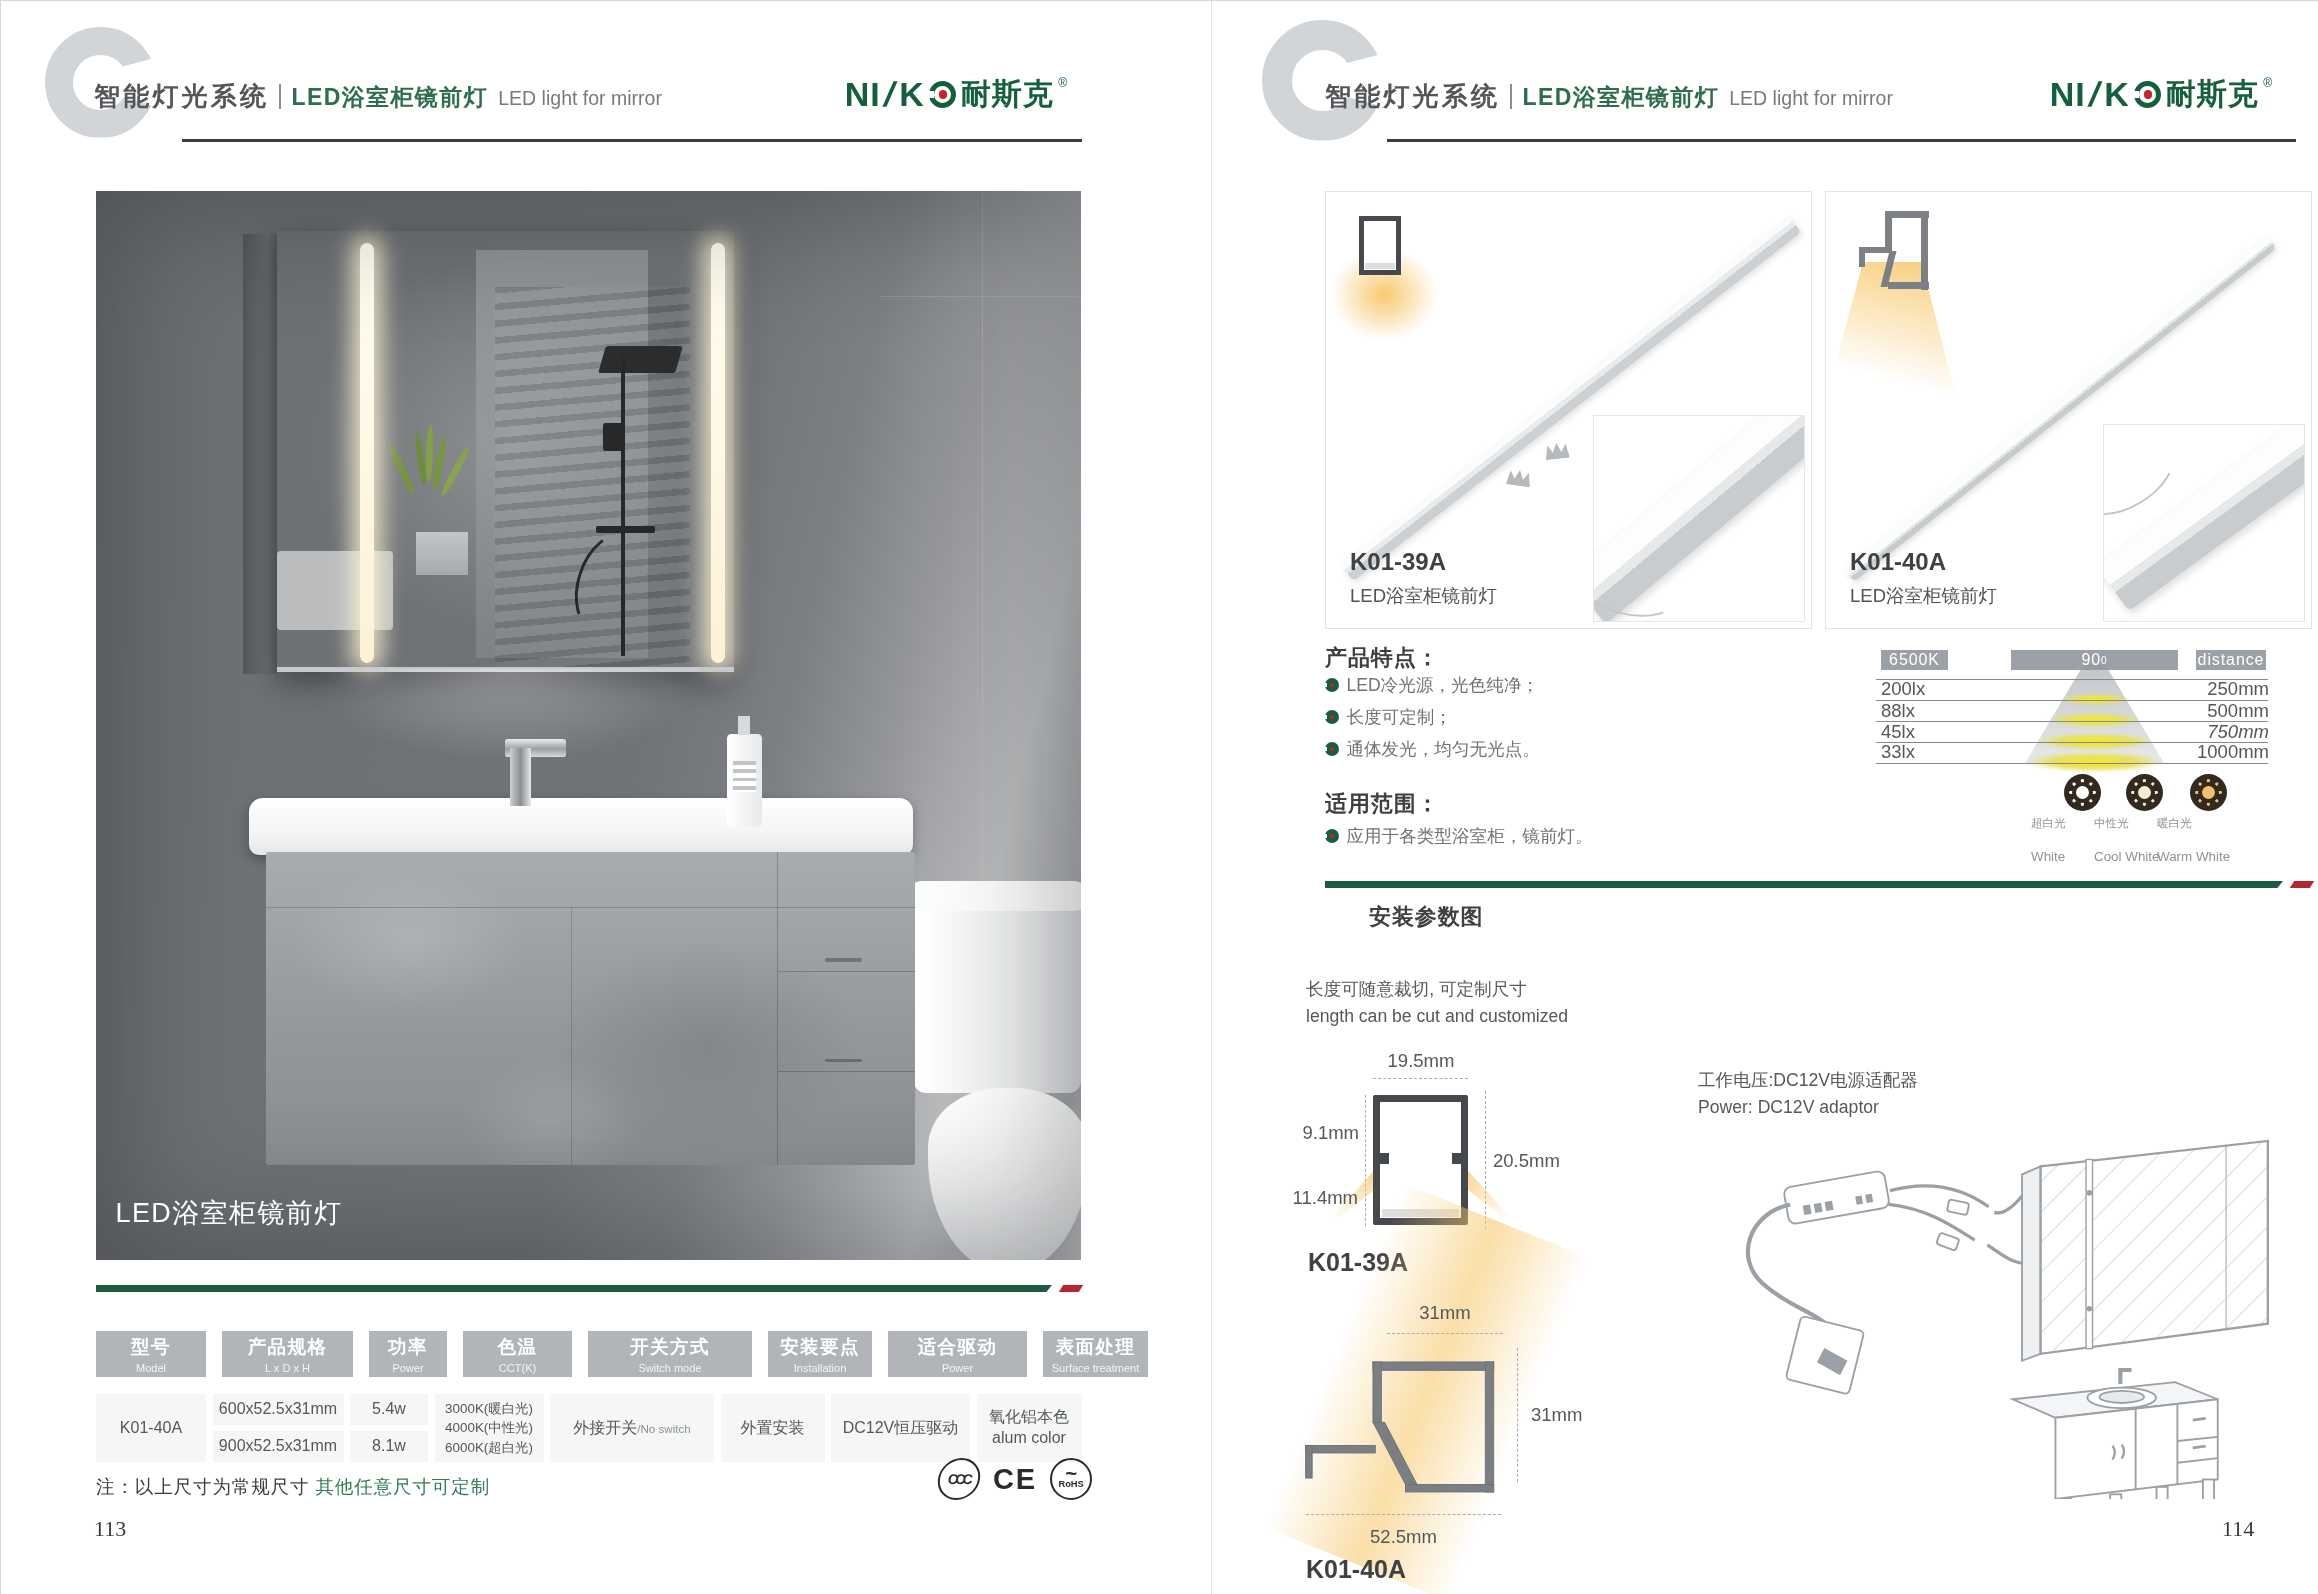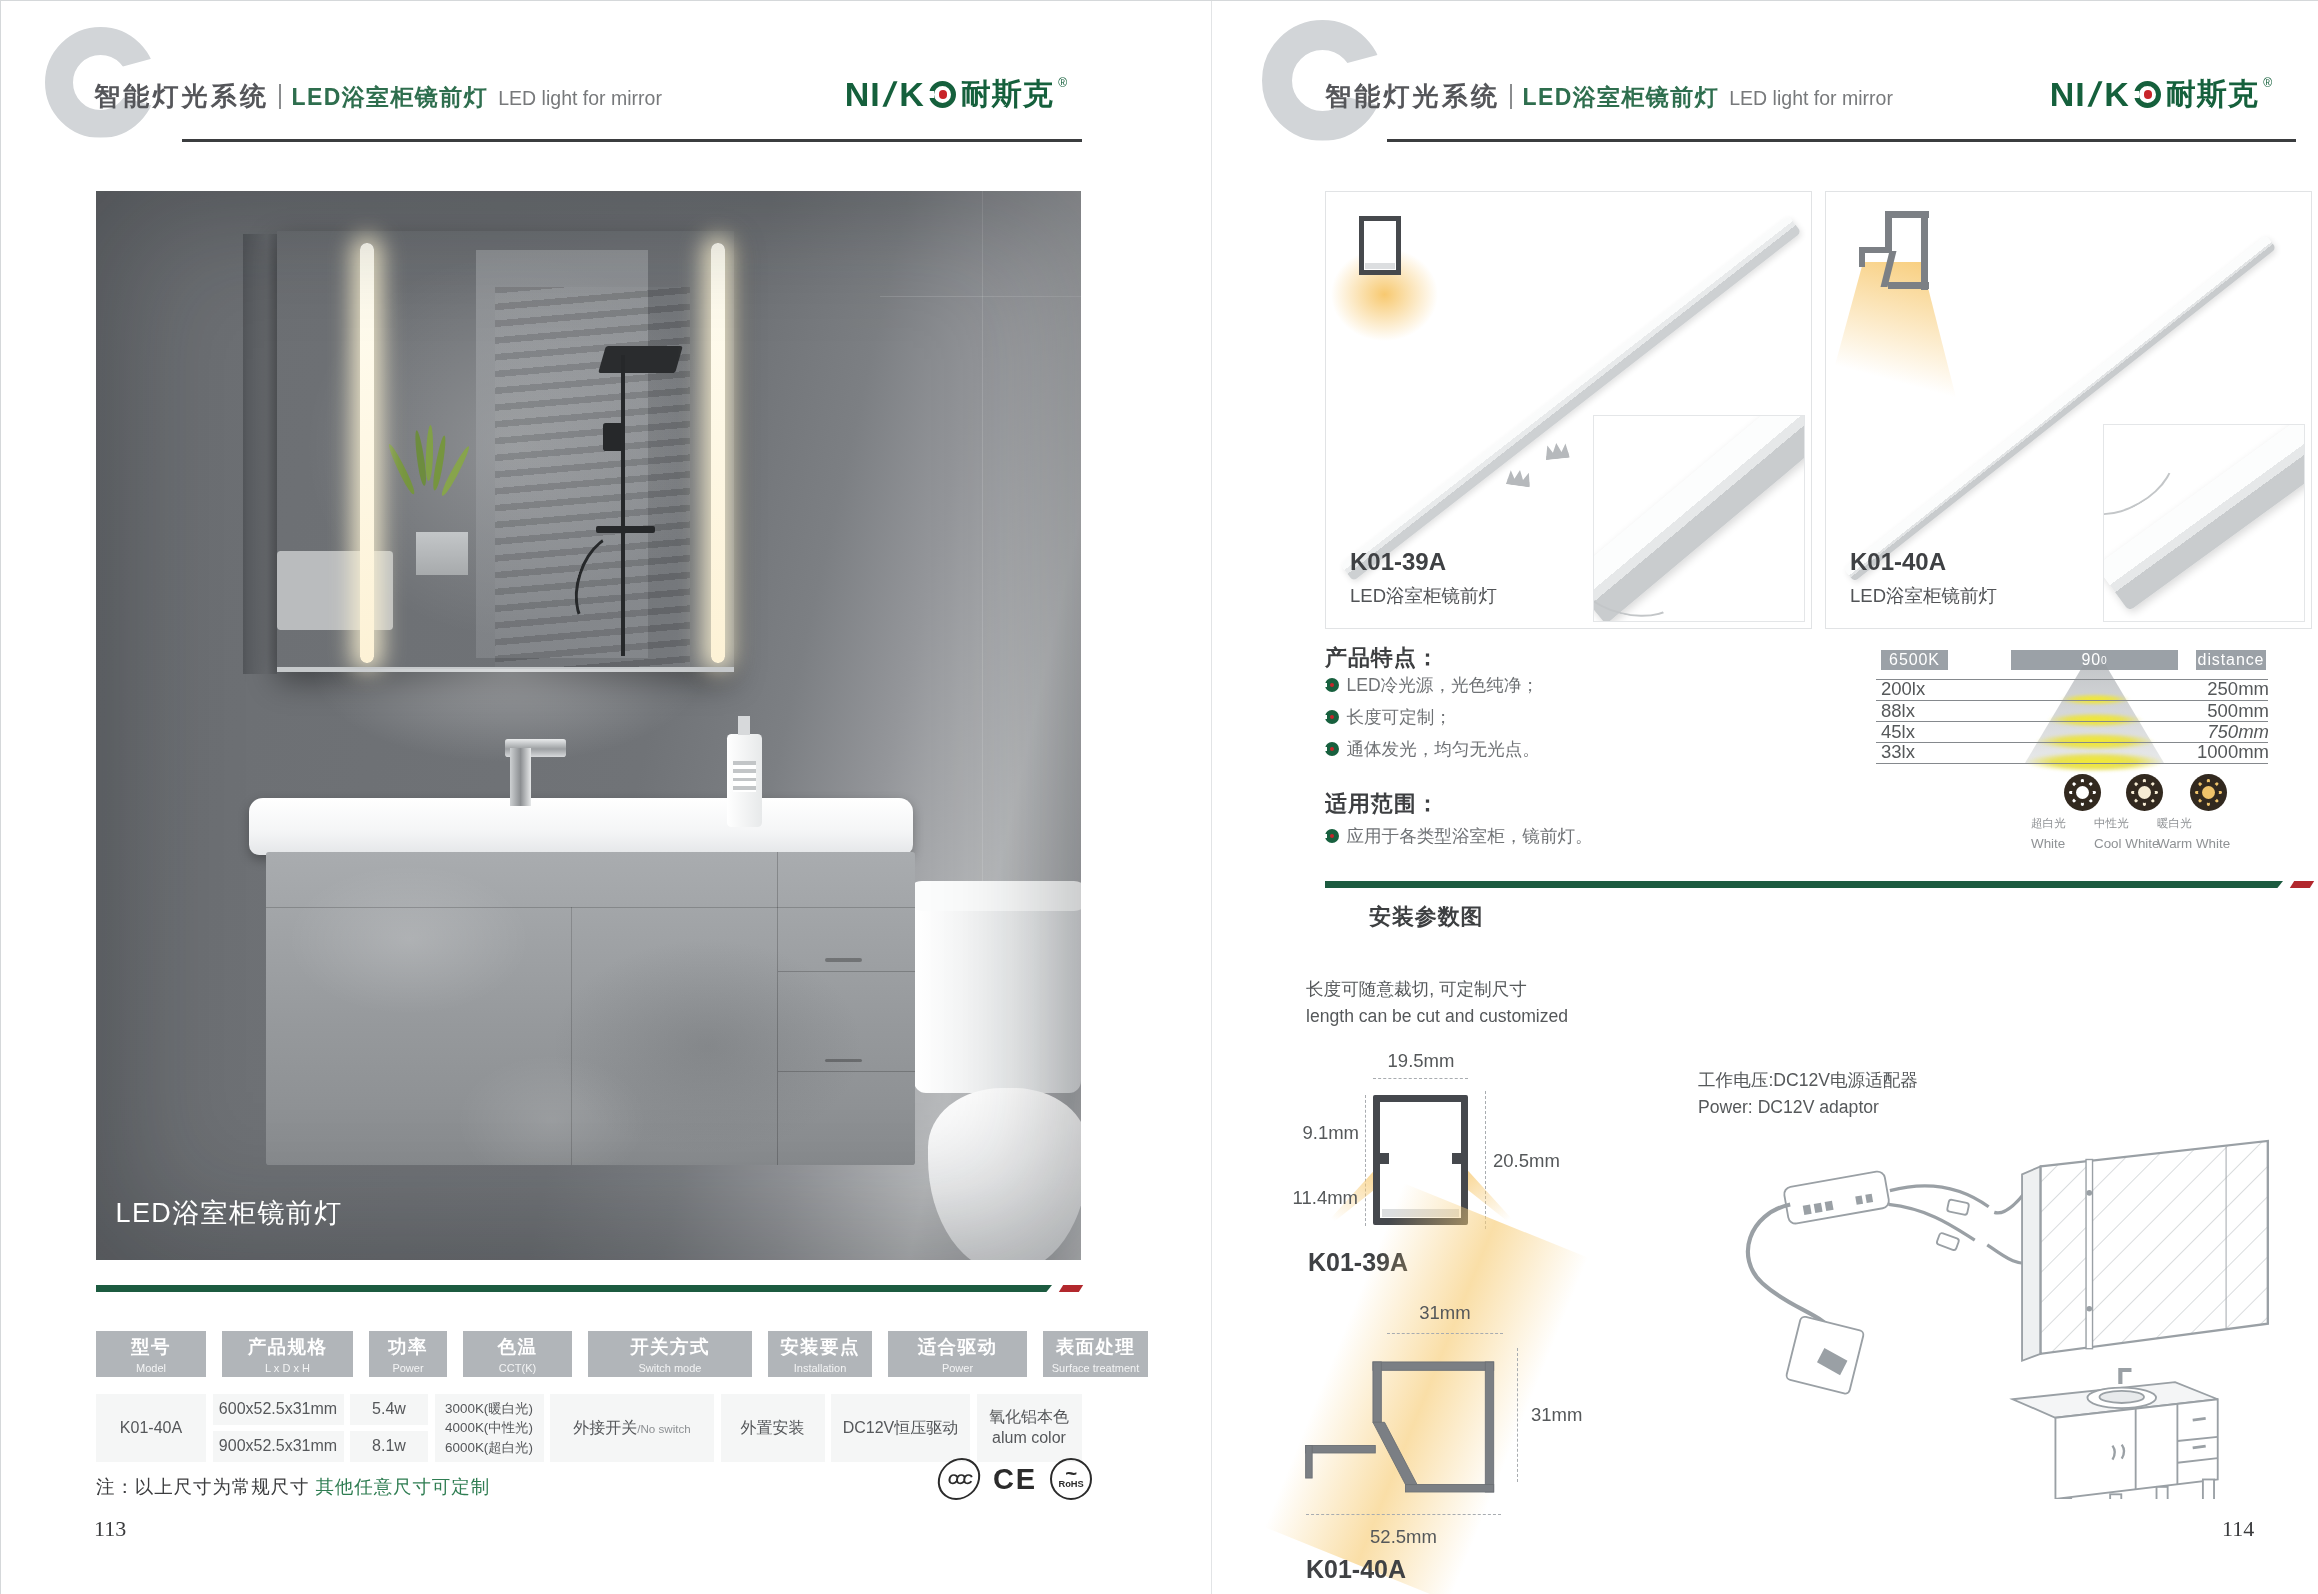--- a/index.html
+++ b/index.html
@@ -151,21 +151,21 @@
   .lpool{position:absolute;border-radius:50%;filter:blur(1.4px);
     background:radial-gradient(closest-side,#efe73c 25%,#e8e058 60%,rgba(232,224,88,0));}
 
   
   .cctc2{position:absolute;width:37px;height:37px;border-radius:50%;background:#32291f;}
   .cctc2 .ray{position:absolute;left:50%;top:50%;width:27px;height:2.8px;margin:-1.4px 0 0 -13.4px;border-radius:1.4px;}
   .cctc2 .gap{position:absolute;left:50%;top:50%;width:21.3px;height:21.3px;margin:-10.7px 0 0 -10.7px;border-radius:50%;background:#32291f;}
   .cctc2 .sun{position:absolute;left:50%;top:50%;width:13px;height:13px;margin:-6.5px 0 0 -6.5px;border-radius:50%;}
   .cct-lab{position:absolute;width:102px;text-align:left;color:#8f9295;}
   .cct-lab .a{font-size:11.6px;display:block;}
-  .cct-lab .b{font-size:13.4px;display:block;margin-top:5px;}
+  .cct-lab .b{font-size:13.4px;display:block;margin-top:18px;}
 
   
   .dim{position:absolute;font-size:18.5px;color:#55585a;}
   .dash-h{position:absolute;border-top:1.4px dashed #a8acb0;}
   .dash-v{position:absolute;border-left:1.4px dashed #a8acb0;}
   .p39{position:absolute;left:162px;top:1094px;width:95px;height:130px;border:7.4px solid #45484d;background:#fff;box-sizing:border-box;border-radius:1.9px;}
   .p39::before,.p39::after{content:"";position:absolute;top:44%;width:9.3px;height:11px;background:#45484d;}
   .p39::before{left:0;} .p39::after{right:0;}
   .p39 .dif{position:absolute;left:1.9px;right:1.9px;bottom:0.9px;height:8.3px;background:#dcdee0;}
   .gtri{position:absolute;}

